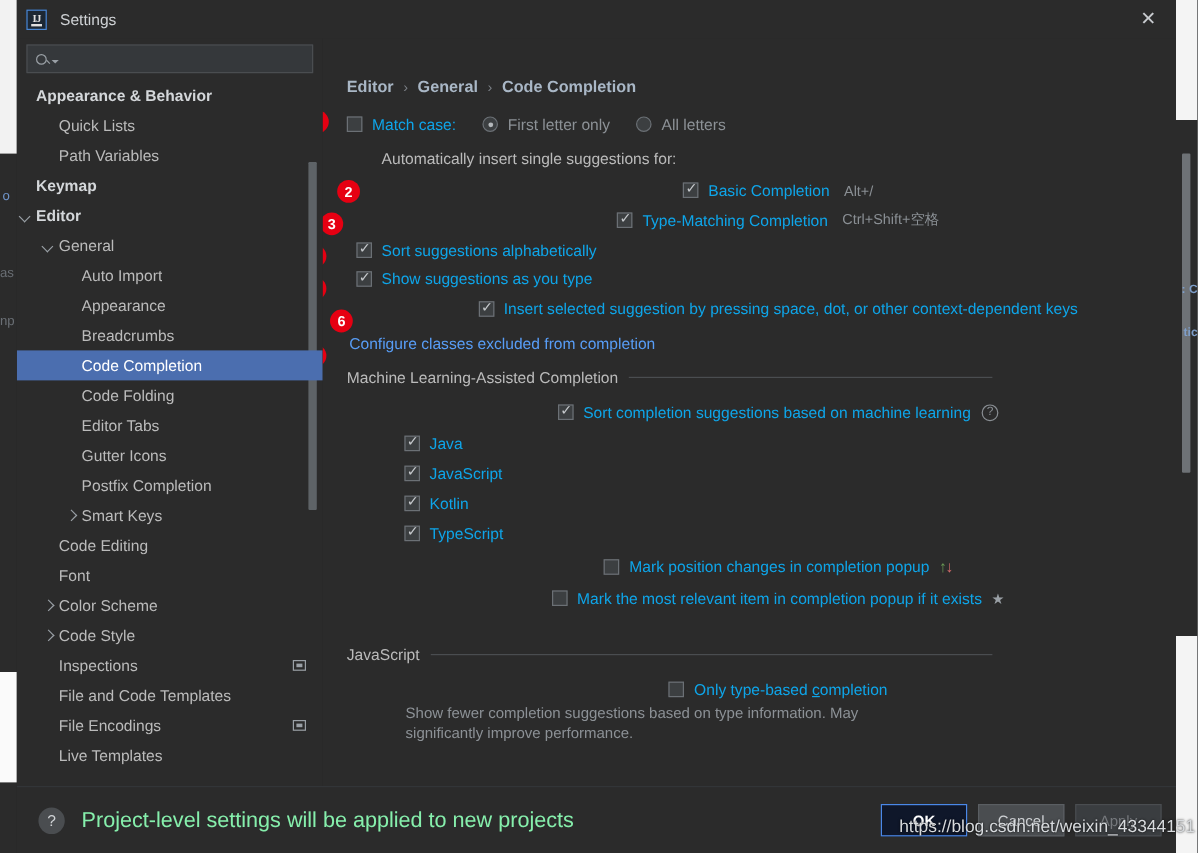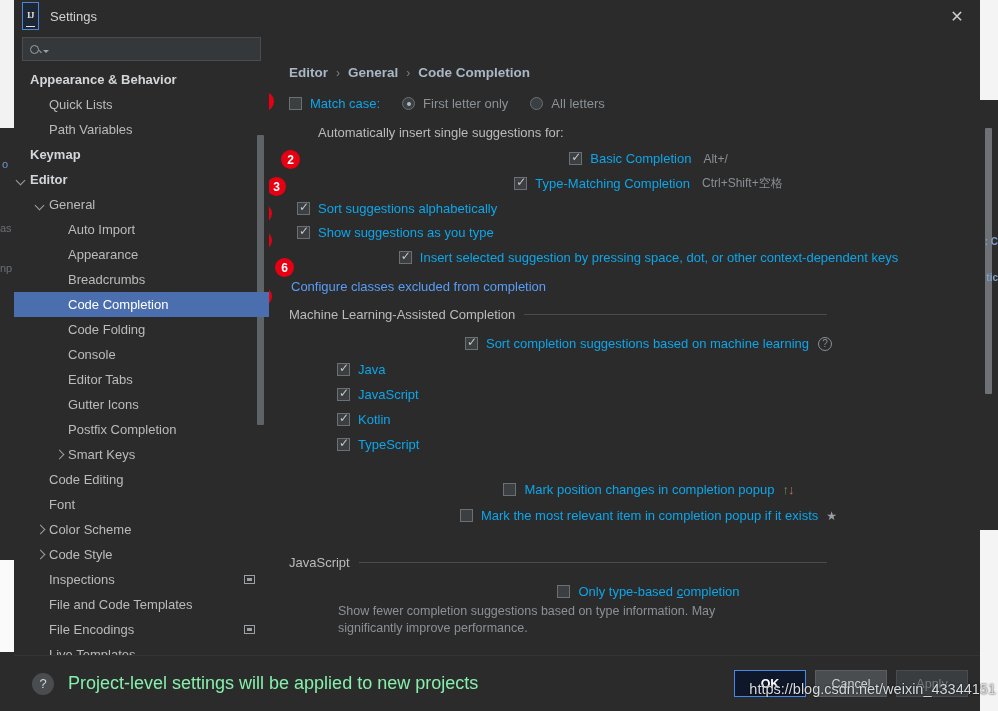--- a/index.html
+++ b/index.html
@@ -39,21 +39,21 @@
     background: #2b2b2b; z-index: 5;
     display: flex; flex-direction: column;
   }
 
   
   .titlebar {
     height: 32px; background: #2b2b2b; display: flex; align-items: center;
     padding-left: 8px; position: relative; flex: 0 0 32px;
   }
   .ij-logo {
-    width: 17px; height: 28px; border: 1.5px solid #4a88d6; background:#1c2733;
+    width: 17px; height: 17px; border: 1.5px solid #4a88d6; background:#1c2733;
     display: flex; align-items: center; justify-content: center;
     font-size: 9px; font-weight: bold; color: #e0e0e0; letter-spacing: -0.5px;
     font-family: "Liberation Serif", serif;
     position: relative;
   }
   .ij-logo .underline {
     position:absolute; bottom:2px; left:3px; right:3px; height:1.5px; background:#e0e0e0;
   }
   .ij-logo span { position:relative; top:-1px; }
   .title-text {
@@ -309,24 +309,20 @@
               <span class="arrow"></span>
               <span class="label">Breadcrumbs</span>
             </div>
             <div class="tree-row selected" style="padding-left: 40px;">
               <span class="arrow"></span>
               <span class="label">Code Completion</span>
             </div>
             <div class="tree-row" style="padding-left: 40px;">
               <span class="arrow"></span>
               <span class="label">Code Folding</span>
-            </div>
-            <div class="tree-row" style="padding-left: 40px;">
-              <span class="arrow"></span>
-              <span class="label">Console</span>
             </div>
             <div class="tree-row" style="padding-left: 40px;">
               <span class="arrow"></span>
               <span class="label">Editor Tabs</span>
             </div>
             <div class="tree-row" style="padding-left: 40px;">
               <span class="arrow"></span>
               <span class="label">Gutter Icons</span>
             </div>
             <div class="tree-row" style="padding-left: 40px;">
@@ -450,21 +446,21 @@
         </div>
         <div class="row indent-3" style="margin-top:10px;">
           <div class="cb checked"></div>
           <div class="lbl">Kotlin</div>
         </div>
         <div class="row indent-3" style="margin-top:10px;">
           <div class="cb checked"></div>
           <div class="lbl">TypeScript</div>
         </div>
 
-        <div class="row indent-2" style="margin-top:30px;">
+        <div class="row indent-2" style="margin-top:13px;">
           <div class="cb"></div>
           <div class="lbl">Mark position changes in completion popup</div>
           <div class="arrows-icon">
             <span class="up">↑</span><span class="dn">↓</span>
           </div>
         </div>
 
         <div class="row indent-2" style="margin-top:11px;">
           <div class="cb"></div>
           <div class="lbl">Mark the most relevant item in completion popup if it exists</div>

